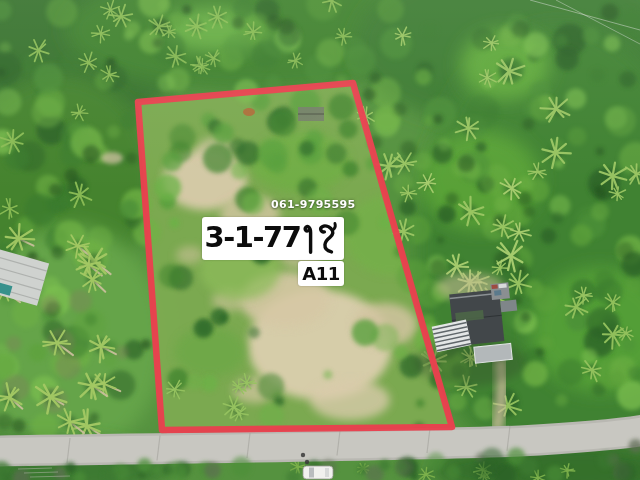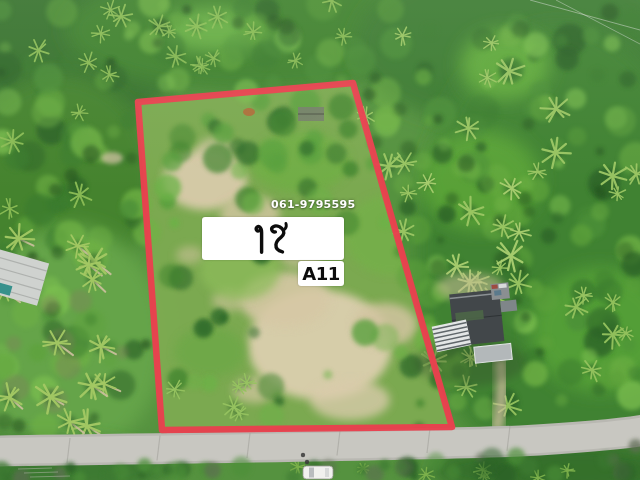--- a/index.html
+++ b/index.html
@@ -1585,20 +1585,21 @@
         <rect x="309" y="467.5" width="5" height="10" fill="#b9bcbe"></rect>
         <rect x="325" y="468" width="4" height="9" fill="#d8dad9"></rect>
       </g>
       <polygon points="138,102 353,83 452,427 162,430" fill="none" stroke="#e9404e" stroke-width="6.5" stroke-linejoin="round" opacity="0.97"></polygon>
       <rect x="0" y="0" width="640" height="480" fill="url(#haze)"></rect>
     </svg>
 
   <div class="phone">061-9795595</div>
 
   <div class="area-box">
+    <span class="num">3-1-77</span>
     <svg class="rai" width="38" height="36" viewBox="0 0 40 36" fill="none" stroke="#0c0c0c" stroke-linecap="round" stroke-width="3.6">
       <path d="M8 32 L8 11 C8 5 4 3.5 2.6 6.2 C1.6 8.4 3.4 10.2 5.4 9.3"></path>
       <path d="M22.5 10.5 C18.5 11 17.3 6.6 20.3 5 C22.8 3.7 26.8 4.5 29.4 7 C32.5 10 31.9 13.6 28.4 16.2 C25.4 18.4 23.4 20.6 23.1 24 C22.8 27.6 25.4 30.6 30 31.6"></path>
       <path d="M33.6 1.6 C34.4 3.8 33.9 5.9 32.7 7.4" stroke-width="3"></path>
     </svg>
   </div>
 
   <div class="plot-box">A11</div>
 </div>
 

